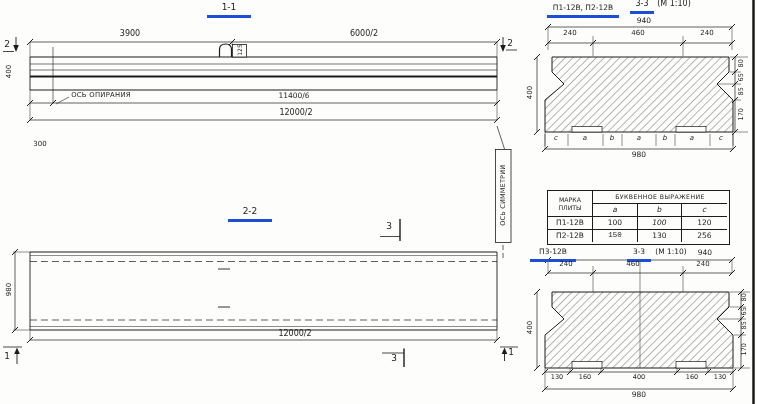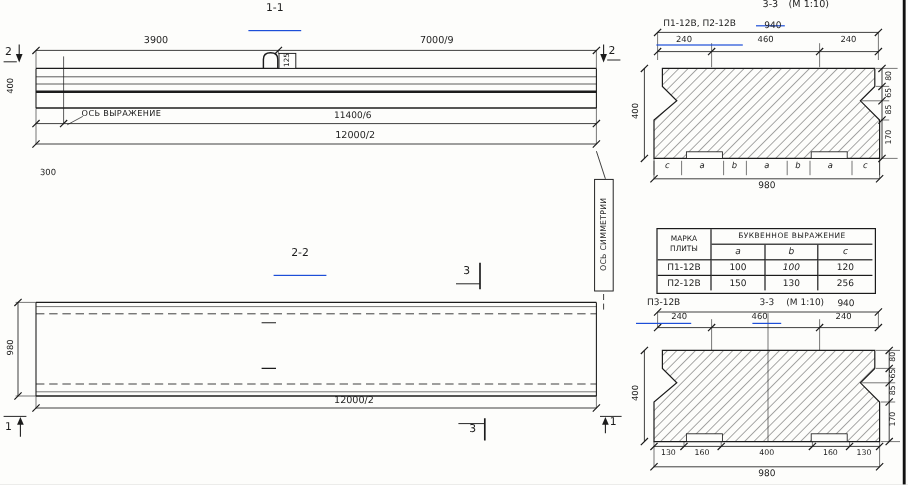--- a/index.html
+++ b/index.html
@@ -2,21 +2,21 @@
 <html><head>
 <meta charset="utf-8">
 <style>
   html,body{margin:0;padding:0;background:#cfcfcf;}
   .page{position:relative;width:757px;height:404px;background:#fdfdfb;overflow:hidden;
         font-family:"DejaVu Sans",sans-serif;color:#1c1c1c;}
   svg{position:absolute;left:0;top:0;}
   .lbl{position:absolute;font-size:8px;line-height:1;text-align:center;white-space:nowrap;color:#1c1c1c;}
   .f9{font-size:9px}.f75{font-size:7.5px}.f7{font-size:7px}.f65{font-size:6.5px}.f6{font-size:6px}
   .rot{transform:rotate(-90deg);transform-origin:center;}
-  .ul{border-bottom:1px solid #1d4ed8;padding-bottom:13px;}
+  .ul{border-bottom:3px solid #1d4ed8;padding-bottom:3px;}
   .it{font-style:italic;}
   
   .ptable{position:absolute;left:547px;top:190px;width:183px;height:55px;border:1px solid #1c1c1c;
           display:grid;grid-template-columns:45px 45px 44px 45px;grid-template-rows:13px 13px 12.5px 12.5px;
           box-sizing:border-box;background:#fdfdfb;}
   .tc{display:flex;align-items:center;justify-content:center;font-size:7.5px;line-height:1;box-sizing:border-box;}
   .bR{border-right:1px solid #1c1c1c;} .bB{border-bottom:1px solid #1c1c1c;}
   .hdr{font-size:6.2px;text-align:center;line-height:1.15;}
 </style>
 </head>
@@ -115,40 +115,40 @@
       <path d="M548 260 L548 273 M732 260 L732 273 M593 266 L593 292 M683 266 L683 292 M545 368 L545 389 M733 368 L733 389 M570 368 L570 372 M601 368 L601 372 M677 368 L677 372 M708 368 L708 372 M640 261 L640 368" stroke-width="0.5"></path>
       <path d="M730 292 L750 292 M730 307 L746 307 M718 319 L746 319 M734 335 L746 335 M734 368 L750 368" stroke-width="0.5"></path>
       <path d="M545 263 L551 257 M729 263 L735 257 M545 276 L551 270 M590 276 L596 270 M680 276 L686 270 M729 276 L735 270 M542 375 L548 369 M567 375 L573 369 M598 375 L604 369 M674 375 L680 369 M705 375 L711 369 M730 375 L736 369 M542 392 L548 386 M730 392 L736 386 M534 295 L540 289 M534 371 L540 365 M738 295 L744 289 M738 310 L744 304 M738 322 L744 316 M738 338 L744 332 M738 371 L744 365" stroke-width="1"></path>
     </g>
 
     <path d="M753.5 0 L753.5 404" stroke="#111" stroke-width="2.4"></path>
   </svg>
 
   <div class="lbl f9 ul" style="left:207px;top:3px;width:44px;">1-1</div>
   <div class="lbl" style="left:103px;top:30px;width:54px;">3900</div>
-  <div class="lbl" style="left:337px;top:30px;width:54px;">7000/9</div>
+  <div class="lbl" style="left:337px;top:30px;width:54px;">6000/2</div>
   <div class="lbl f7 rot" style="left:-4px;top:68px;width:26px;">400</div>
   <div class="lbl f7" style="left:27px;top:93px;width:26px;margin-top:48px;">300</div>
-  <div class="lbl" style="left:68px;top:92px;width:66px;font-size:6.8px;letter-spacing:.3px;">ОСЬ ВЫРАЖЕНИЕ</div>
+  <div class="lbl" style="left:68px;top:92px;width:66px;font-size:6.8px;letter-spacing:.3px;">ОСЬ ОПИРАНИЯ</div>
   <div class="lbl f75" style="left:266px;top:92px;width:56px;">11400/6</div>
   <div class="lbl" style="left:268px;top:109px;width:56px;">12000/2</div>
   <div class="lbl f6 rot" style="left:232.5px;top:47px;width:14px;">125</div>
   <div class="lbl f9" style="left:2px;top:40px;width:10px;">2</div>
   <div class="lbl f9" style="left:505px;top:39px;width:10px;">2</div>
 
   <div class="lbl f9 ul" style="left:228px;top:207px;width:44px;">2-2</div>
   <div class="lbl f9" style="left:383px;top:222px;width:12px;">3</div>
   <div class="lbl f7 rot" style="left:-4.5px;top:286px;width:26px;">980</div>
   <div class="lbl" style="left:267px;top:330px;width:56px;">12000/2</div>
   <div class="lbl f9" style="left:388px;top:354px;width:12px;">3</div>
   <div class="lbl f9" style="left:2px;top:352px;width:10px;">1</div>
   <div class="lbl f9" style="left:506px;top:348px;width:10px;">1</div>
   <div class="lbl f65 rot" style="left:459px;top:191.5px;width:88px;letter-spacing:.2px;">ОСЬ СИММЕТРИИ</div>
 
-  <div class="lbl f75 ul" style="left:547px;top:16px;width:72px;">П1-12В, П2-12В</div>
+  <div class="lbl f75 ul" style="left:547px;top:4px;width:72px;">П1-12В, П2-12В</div>
   <div class="lbl ul" style="left:630px;top:0px;width:24px;">3-3</div>
   <div class="lbl" style="left:654px;top:0px;width:40px;">(М 1:10)</div>
   <div class="lbl f75" style="left:629px;top:17px;width:30px;">940</div>
   <div class="lbl f7" style="left:555px;top:30px;width:30px;">240</div>
   <div class="lbl f7" style="left:623px;top:30px;width:30px;">460</div>
   <div class="lbl f7" style="left:692px;top:30px;width:30px;">240</div>
   <div class="lbl f7 rot" style="left:516.5px;top:89px;width:26px;">400</div>
   <div class="lbl f65 rot" style="left:732px;top:60px;width:18px;">80</div>
   <div class="lbl f65 rot" style="left:732px;top:74px;width:18px;">65</div>
   <div class="lbl f65 rot" style="left:732px;top:88px;width:18px;">85</div>
@@ -169,21 +169,21 @@
     </div>
     <div class="tc bB hdr" style="grid-column:2/5;grid-row:1;letter-spacing:.4px;">БУКВЕННОЕ ВЫРАЖЕНИЕ</div>
     <div class="tc bR bB it" style="grid-column:2;grid-row:2;">a</div>
     <div class="tc bR bB it" style="grid-column:3;grid-row:2;">b</div>
     <div class="tc bB it" style="grid-column:4;grid-row:2;">c</div>
     <div class="tc bR bB" style="grid-column:1;grid-row:3;">П1-12В</div>
     <div class="tc bR bB" style="grid-column:2;grid-row:3;">100</div>
     <div class="tc bR bB" style="grid-column:3;grid-row:3;font-style:italic;">100</div>
     <div class="tc bB" style="grid-column:4;grid-row:3;">120</div>
     <div class="tc bR" style="grid-column:1;grid-row:4;">П2-12В</div>
-    <div class="tc bR" style="grid-column:2;grid-row:4;">150</div>
+    <div class="tc bR" style="grid-column:2;grid-row:4;font-family:Liberation Mono, monospace;">150</div>
     <div class="tc bR" style="grid-column:3;grid-row:4;">130</div>
     <div class="tc" style="grid-column:4;grid-row:4;">256</div>
   </div>
 
   <div class="lbl f75 ul" style="left:530px;top:248px;width:46px;">П3-12В</div>
   <div class="lbl f75 ul" style="left:627px;top:248px;width:24px;">3-3</div>
   <div class="lbl f75" style="left:651px;top:248px;width:40px;">(М 1:10)</div>
   <div class="lbl f75" style="left:690px;top:249px;width:30px;">940</div>
   <div class="lbl f7" style="left:551px;top:261px;width:30px;">240</div>
   <div class="lbl f7" style="left:618px;top:261px;width:30px;">460</div>

